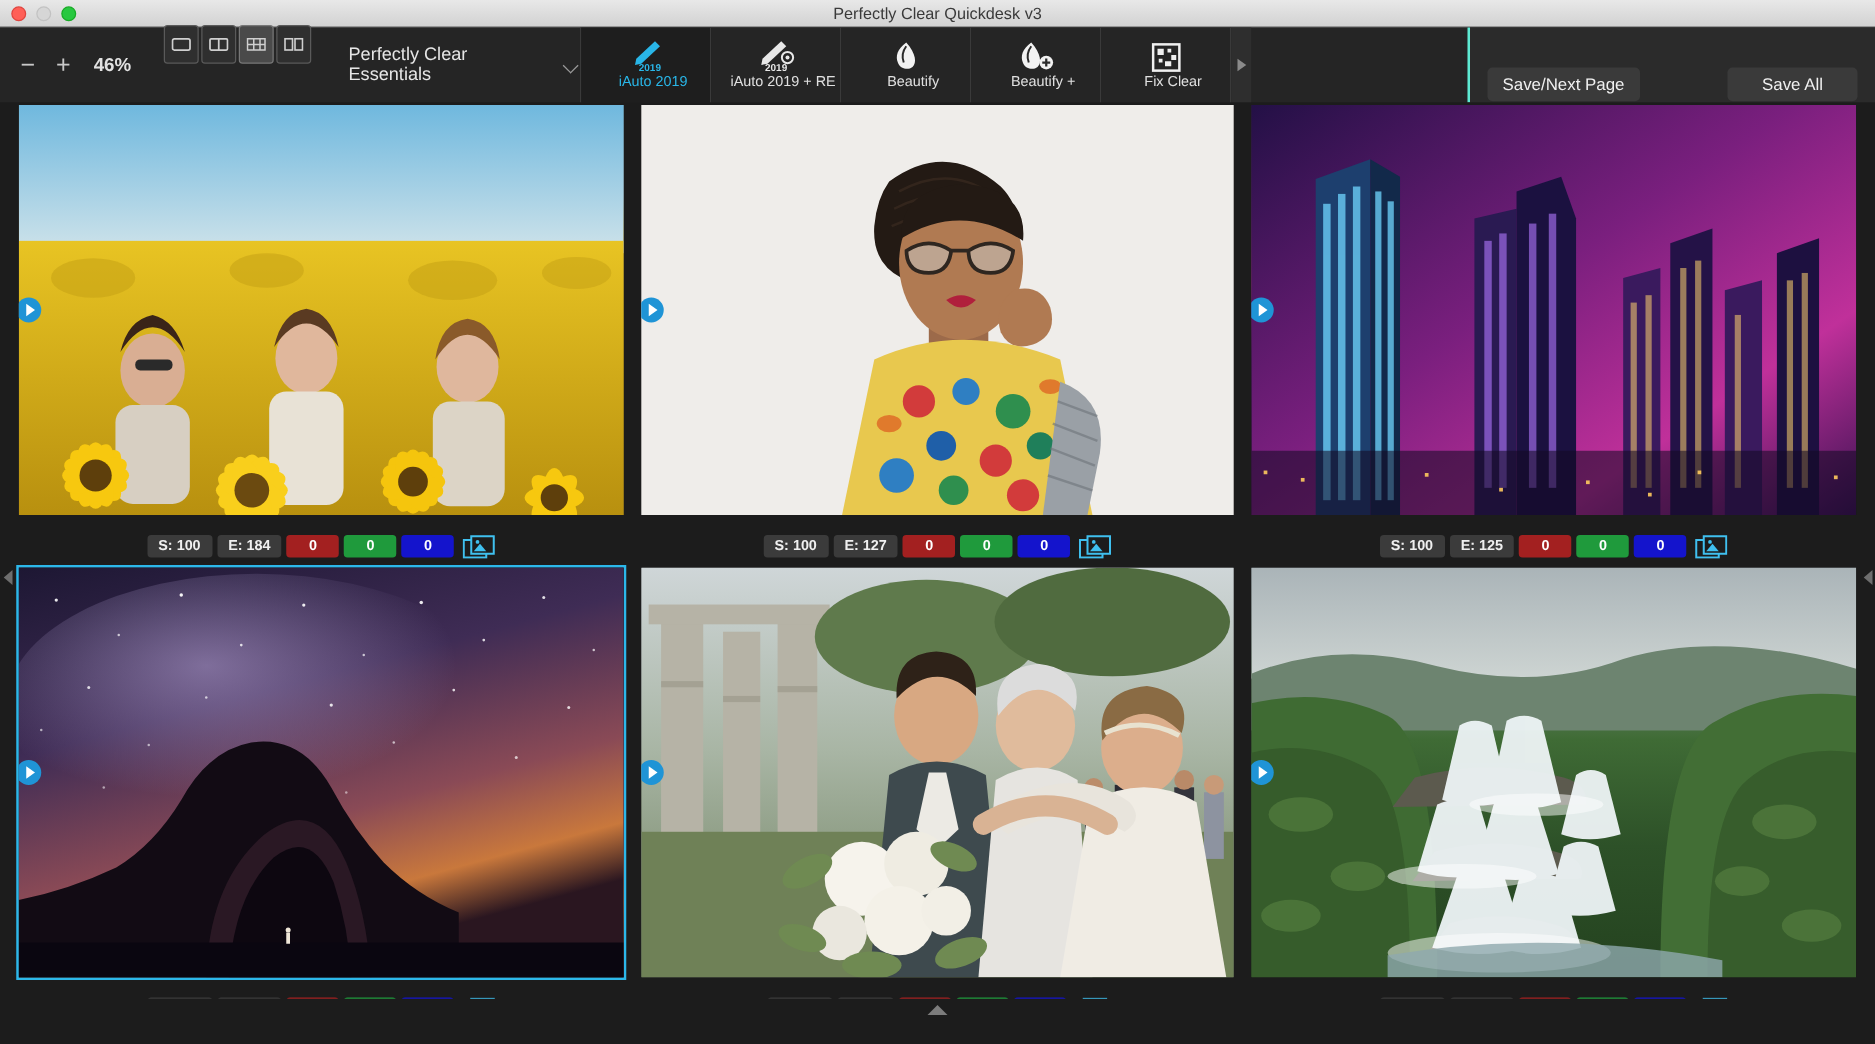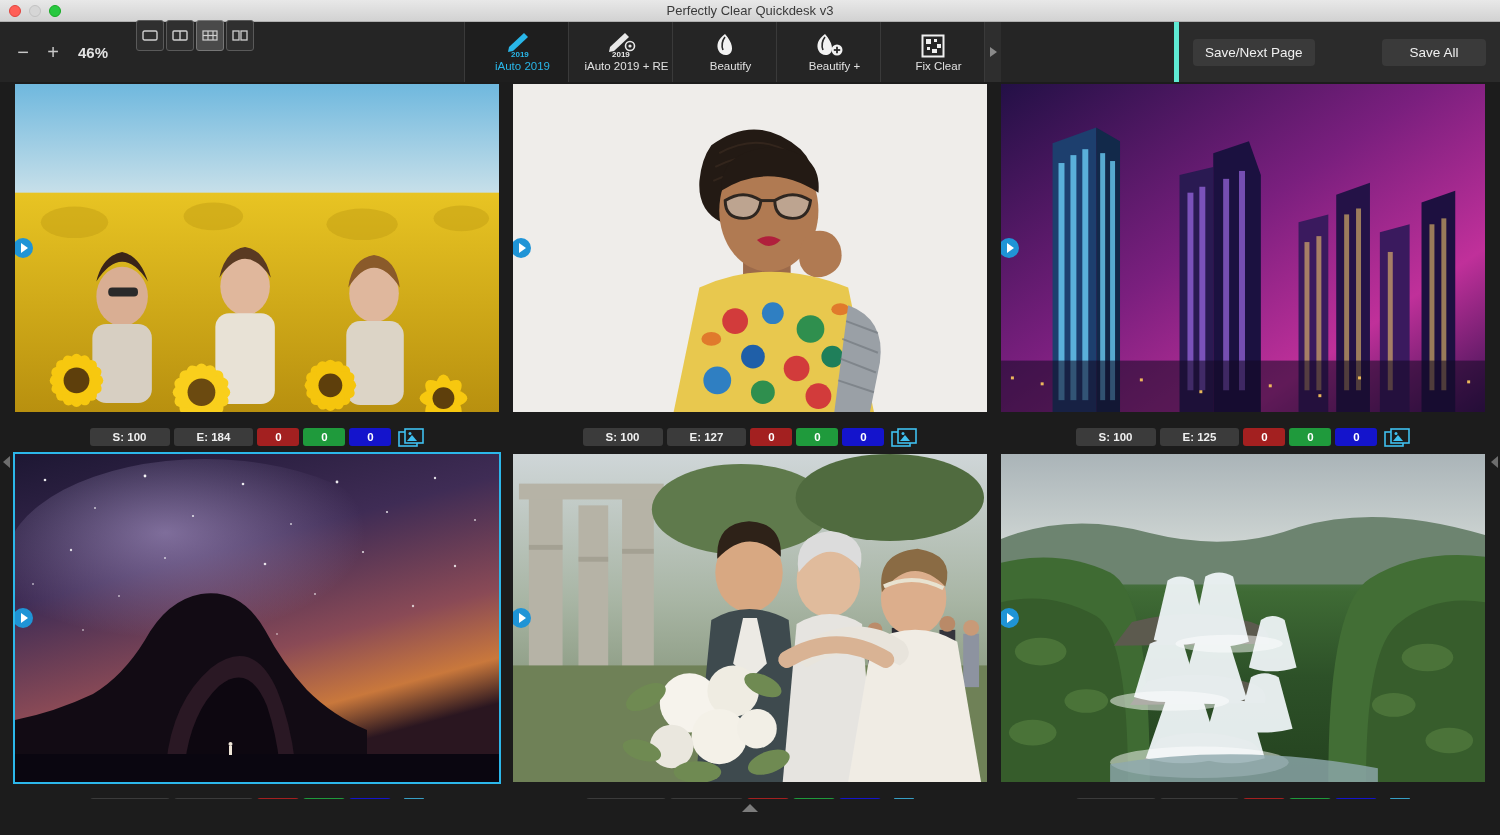--- a/index.html
+++ b/index.html
@@ -96,22 +96,22 @@
     width: 0; height: 0;
     border-left: 7px solid #8a8a8a;
     border-top: 5px solid transparent; border-bottom: 5px solid transparent;
   }
 
   
   .save-panel {
     position: absolute; top: 22px; right: 0;
     width: 326px; height: 60px;
     background: #2b2b2b;
-    border-left: 5px solid #5eead4;
-    display: flex; align-items: center; justify-content: space-between;
+    border-left: 2px solid #5eead4;
+    display: flex; align-items: flex-end; justify-content: space-between;
     padding: 1px 14px;
   }
   .save-btn {
     background: #3a3a3a; border: none; border-radius: 4px;
     color: #f0f0f0; font-size: 13.5px;
     padding: 6px 12px; font-family: inherit;
   }
   .save-btn.wide { min-width: 104px; text-align: center; }
 
   
@@ -205,21 +205,21 @@
     border-top: 5px solid transparent; border-bottom: 5px solid transparent;
   }
   .infobar {
     position: absolute; bottom: 4px; left: 0; width: 100%;
     height: 22px;
     display: flex; align-items: center; justify-content: center; gap: 4px;
   }
   .chip {
     background: #3b3b3b; border-radius: 3px;
     color: #f0f0f0; font-size: 11.5px; font-weight: bold;
-    padding: 3px 23px; min-width: 44px; text-align: center;
+    padding: 3px 9px; min-width: 44px; text-align: center;
   }
   .chip.rgb { min-width: 42px; color: #fff; padding: 3px 14px; }
   .chip.r { background: #a32020; }
   .chip.g { background: #1f9a3c; }
   .chip.b { background: #1414cc; }
   .img-ico { width: 26px; height: 19px; margin-left: 3px; }
 
   
   .ph { width: 100%; height: 100%; position: relative; overflow: hidden; }
 
@@ -300,20 +300,24 @@
         <div class="vm-btn dim">Fill</div>
         <div class="vm-btn plain">
           <svg width="17" height="12" viewBox="0 0 17 12">
               <polygon points="8.5,2 15,11 2,11" fill="#ddd0a0"></polygon>
             </svg>
         </div>
         <div class="vm-btn active">QC</div>
       </div>
     </div>
 
+    <div class="preset-select">
+      <span class="preset-name">Perfectly Clear Essentials</span>
+      <span class="chev"></span>
+    </div>
   </div>
 
   <div class="tabs">
 
     <div class="tab active">
       <span class="tab-ico">
         <svg width="34" height="26" viewBox="0 0 34 26">
           <path d="M24 1 L28 5 L13 19 L8 20 L9 15 Z" fill="#29b6e8"></path>
           <text x="11" y="25" font-size="8" font-weight="bold" fill="#29b6e8" font-family="Liberation Sans">2019</text>
         </svg>

